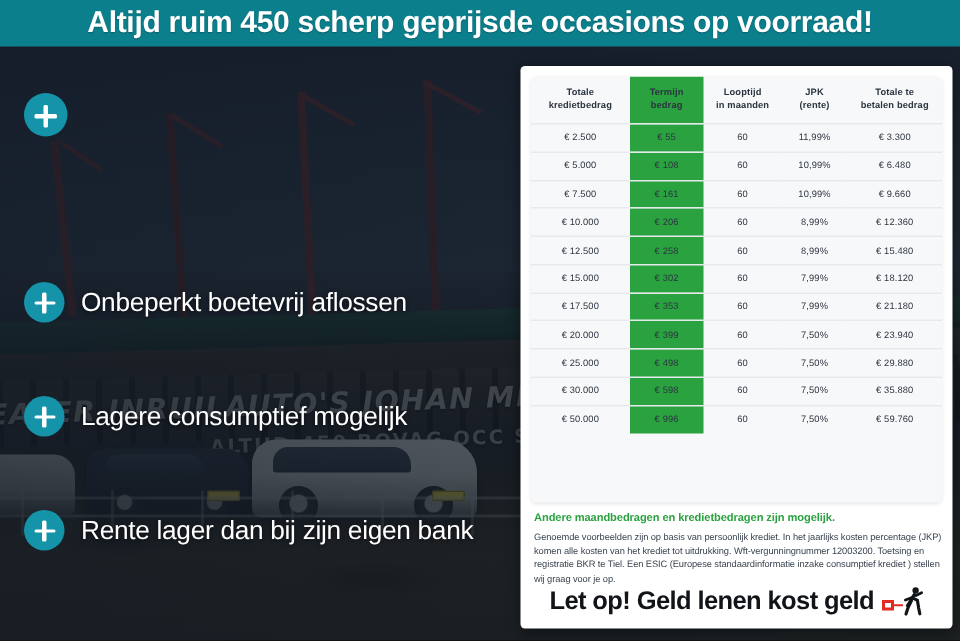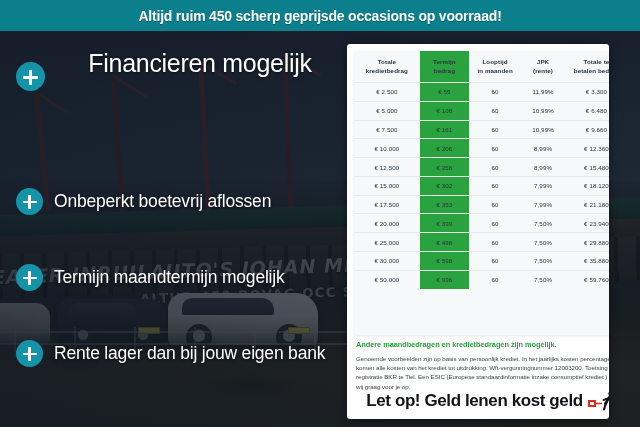--- a/index.html
+++ b/index.html
@@ -158,21 +158,21 @@
   }
 
   
   .banner {
     position: absolute; left: 0; top: 0; width: 640px; height: 31px;
     background: #0b7f8c;
     display: flex; align-items: center; justify-content: center;
   }
   .banner-text {
     color: #ffffff;
-    font-size: 14px;
+    font-size: 20px;
     font-weight: bold;
     letter-spacing: -0.2px;
     white-space: nowrap;
     text-shadow: 0 1px 1px rgba(0,0,0,0.25);
     text-align: right;
   }
 
   
   .left {
     position: absolute; left: 0; top: 31px; width: 352px; height: 396px;
@@ -232,21 +232,21 @@
     white-space: nowrap;
     text-shadow: 0 1px 3px rgba(0,0,0,0.6);
   }
   #bullet-1 { top: 157px; }
   #bullet-2 { top: 233px; }
   #bullet-3 { top: 309px; }
 
   
   .card {
     position: absolute;
-    left: 347px; top: 44px; width: 262px; height: 375px;
+    left: 347px; top: 44px; width: 288px; height: 375px;
     background: #ffffff;
     border-radius: 3px;
     box-shadow: 0 2px 10px rgba(0,0,0,0.45);
     overflow: hidden;
   }
   .card-inner {
     position: absolute; left: 7px; top: 7px; width: 274px; height: 284px;
     background: #f7f8f9;
     border-radius: 4px;
     box-shadow: 0 1px 3px rgba(0,0,0,0.10);
@@ -379,37 +379,36 @@
 
   <div class="banner">
     <div class="banner-text">Altijd ruim 450 scherp geprijsde occasions op voorraad!</div>
   </div>
 
   <div class="left">
 
     <div class="headline-row">
       <div class="plus"></div>
       <div class="headline">
-        <div class="l1">Financieren mogelijk</div>
       </div>
     </div>
 
     <div class="bullet" id="bullet-1">
       <div class="plus"></div>
       <div class="btext">Onbeperkt boetevrij aflossen</div>
     </div>
 
     <div class="bullet" id="bullet-2">
       <div class="plus"></div>
-      <div class="btext">Termijn maandtermijn mogelijk</div>
+      <div class="btext">Lagere consumptief mogelijk</div>
     </div>
 
     <div class="bullet" id="bullet-3">
       <div class="plus"></div>
-      <div class="btext">Rente lager dan bij jouw eigen bank</div>
+      <div class="btext">Rente lager dan bij zijn eigen bank</div>
     </div>
   </div>
 
   <div class="card">
 
     <div class="card-inner">
       <table class="rates">
         <colgroup>
           <col class="c1">
             <col class="c2">

